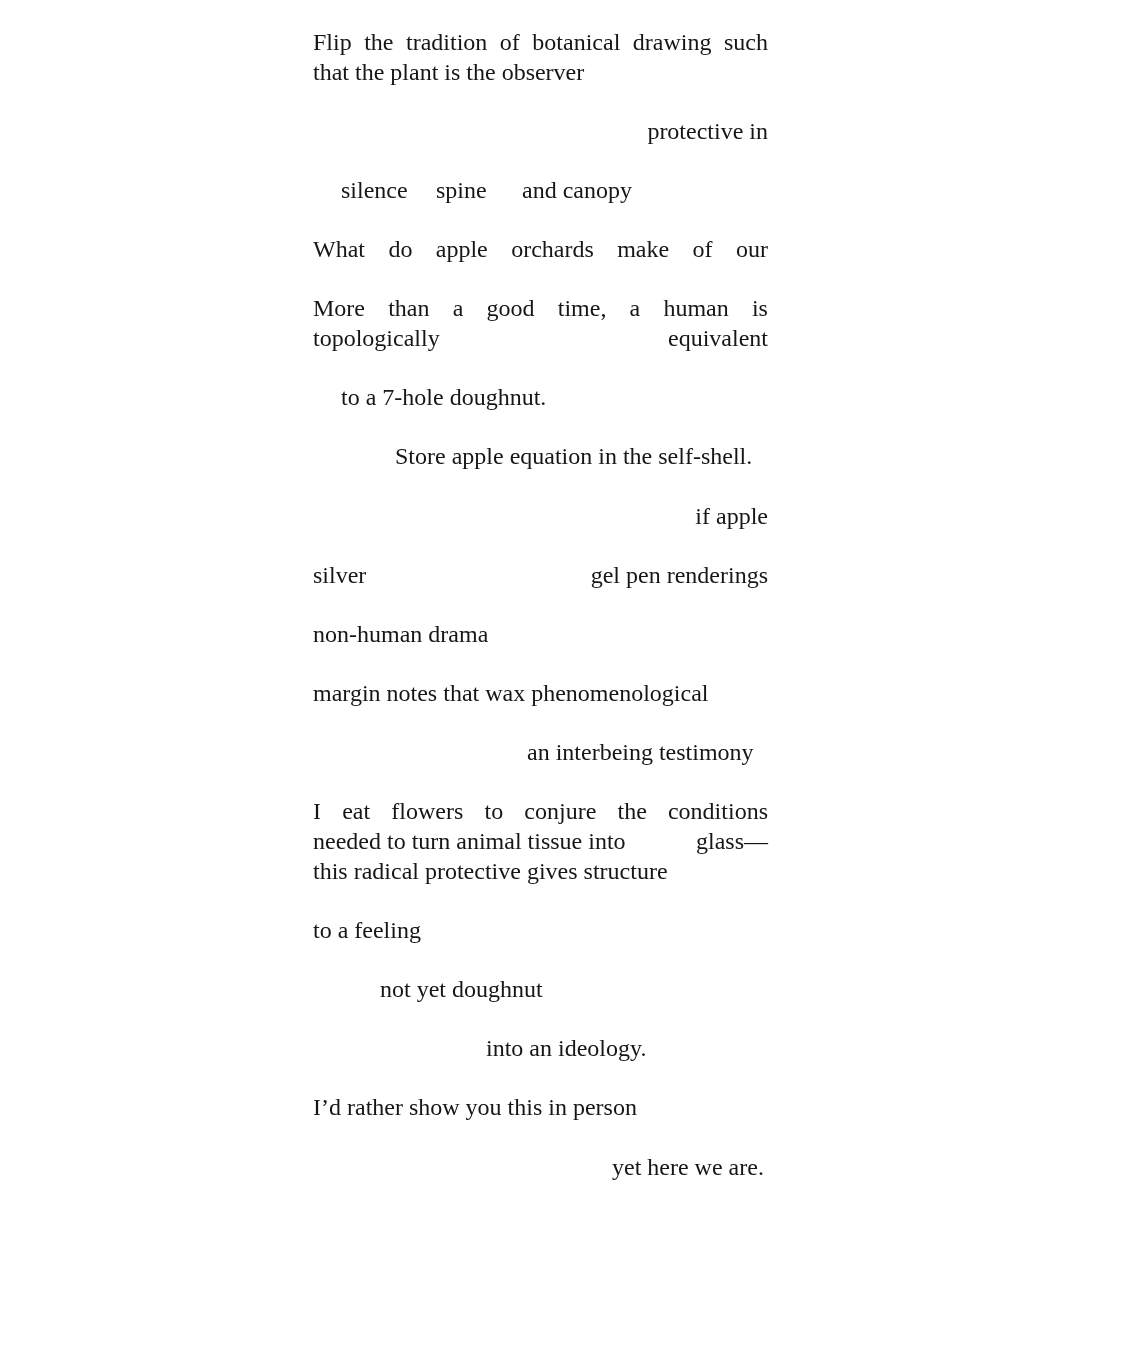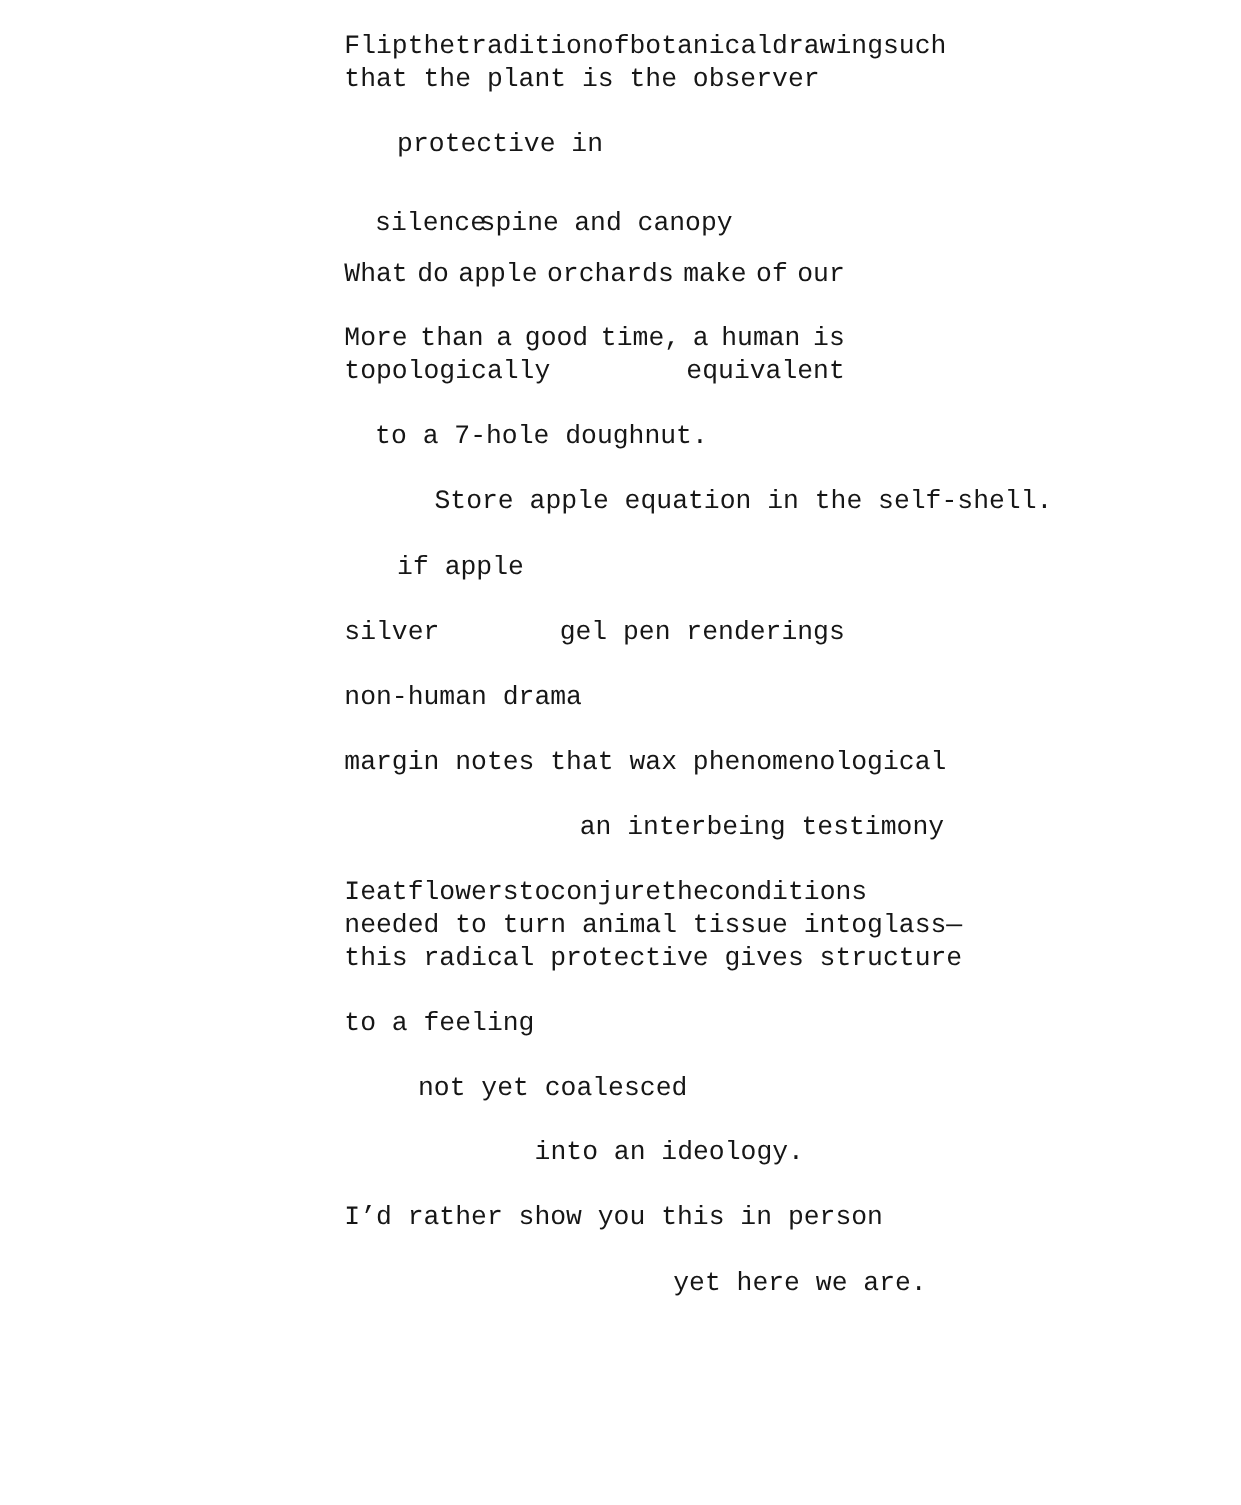--- a/index.html
+++ b/index.html
@@ -11,21 +11,20 @@
     width: 1128px;
     height: 1368px;
     font-family: "Liberation Serif", "DejaVu Serif", serif;
     font-size: 24px;
     color: #161616;
     overflow: hidden;
   }
   .poem {
     padding: 28px 0 0 313px;
     width: 455px;
-    font-family: Liberation Mono, monospace;
   }
   .stanza { margin-top: 29.6px; }
   .stanza:first-child { margin-top: 0; }
   .line {
     line-height: 29.6px;
     height: 29.6px;
     white-space: nowrap;
   }
   
   .justify {
@@ -39,29 +38,29 @@
     justify-content: space-between;
     width: 455px;
   }
   .split.ind48 {
     padding-left: 48px;
     width: 407px;
     flex-direction: column;
   }
   
   .ind28  { padding-left: 28px; }
-  .ind48  { padding-left: 48px; }
+  .ind48  { padding-left: 48px; text-align: right; }
   .ind67  { padding-left: 67px; }
   .ind82  { padding-left: 82px; }
   .ind173 { padding-left: 173px; }
   .ind214 { padding-left: 214px; }
   .ind299 { padding-left: 299px; }
   
   .triple { position: relative; }
-  .triple span { position: absolute; top: 13px; }
+  .triple span { position: absolute; top: 0; }
   .triple .w1 { left: 28px; }
   .triple .w2 { left: 123px; }
   .triple .w3 { left: 209px; }
 </style>
 </head>
 <body>
 
 <div class="poem">
 
   <div class="stanza">
@@ -167,21 +166,21 @@
       <span>glass—</span>
     </div>
     <div class="line">this radical protective gives structure</div>
   </div>
 
   <div class="stanza">
     <div class="line">to a feeling</div>
   </div>
 
   <div class="stanza">
-    <div class="line ind67">not yet coalesced</div>
+    <div class="line ind67">not yet doughnut</div>
   </div>
 
   <div class="stanza">
     <div class="line ind173">into an ideology.</div>
   </div>
 
   <div class="stanza">
     <div class="line">I’d rather show you this in person</div>
   </div>
 

